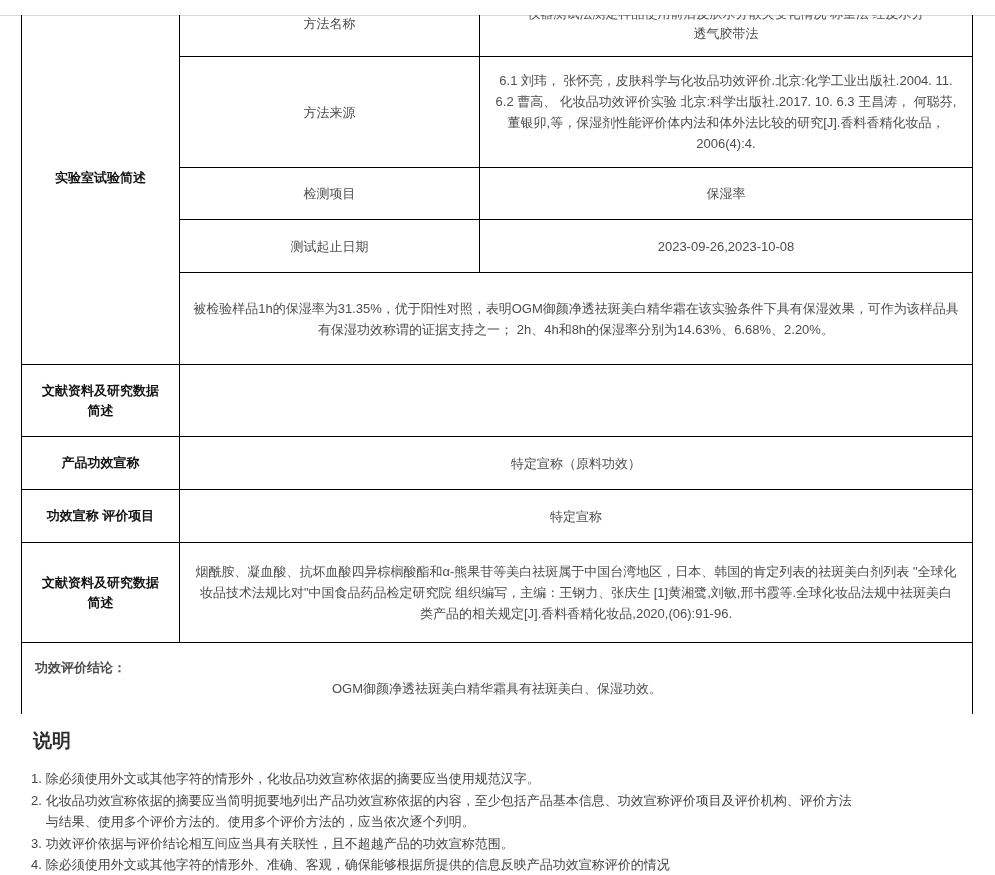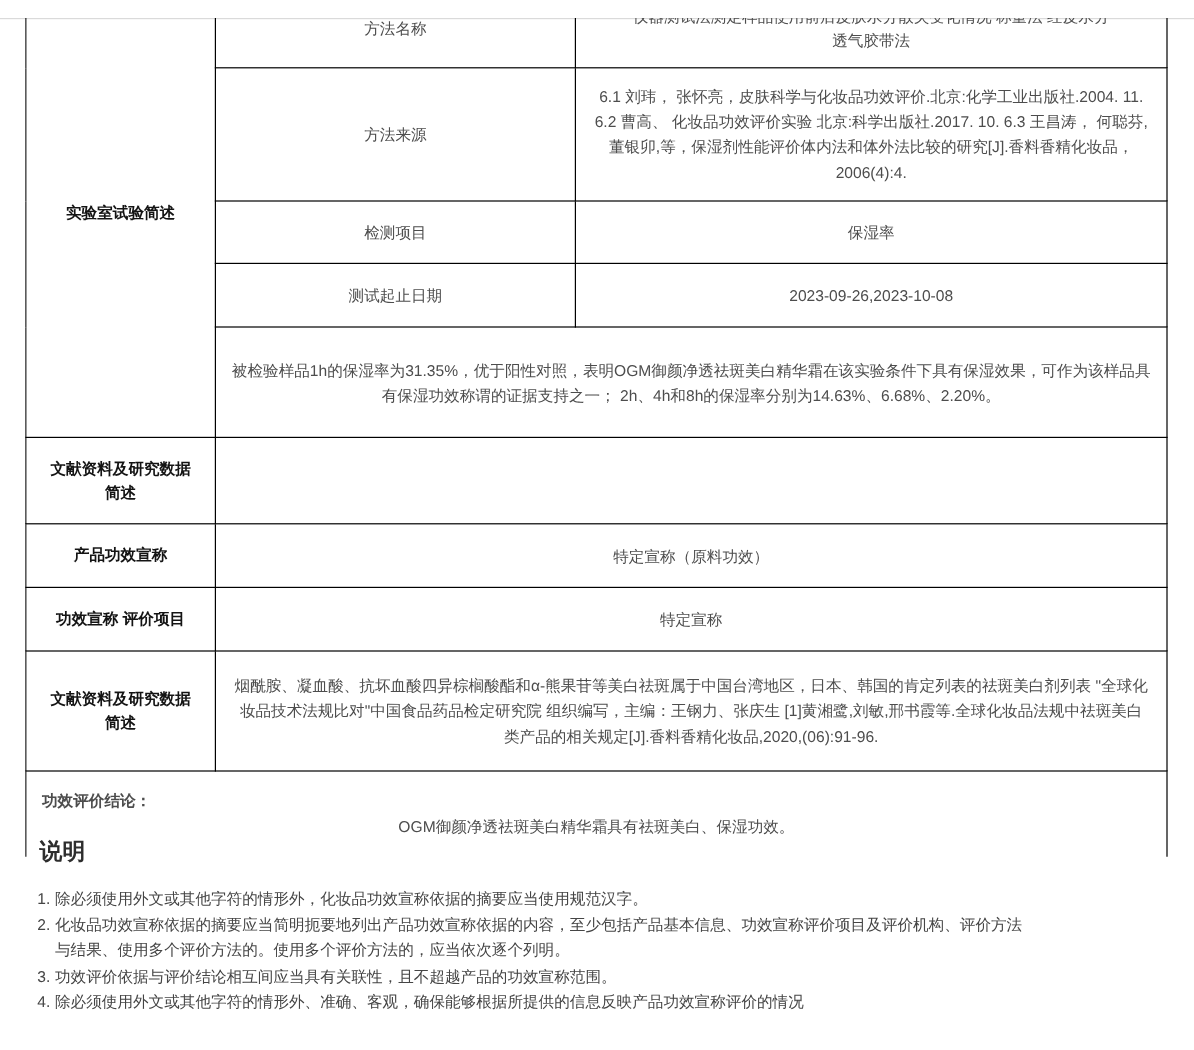--- a/index.html
+++ b/index.html
@@ -26,21 +26,21 @@
   tr.r-summary{height:92px}
   tr.r-lit1{height:72px}
   tr.r-claim{height:53px}
   tr.r-eval{height:53px}
   tr.r-lit2{height:100px}
   tr.r-conclusion{height:87px}
   tr.r-conclusion td{border-bottom-width:2px;vertical-align:top;text-align:left;padding:0;}
   .concl-label{margin:14px 0 0 13px;font-size:13px;color:#4d4d4d;font-weight:bold;}
   .concl-text{margin-top:0;text-align:center;font-size:13px;color:#4d4d4d;}
   .two-line div{line-height:20px;text-align:center;}
-  .notes{position:absolute;top:696px;left:0;width:871px;}
+  .notes{position:absolute;top:726px;left:0;width:871px;}
   .notes-heading{margin:0 0 0 33px;font-size:19px;font-weight:bold;color:#2d2d2d;line-height:30px;}
   .notes-list{margin:12px 10px 0 31px;padding:0;list-style:none;}
   .notes-list li{display:flex;font-size:13px;line-height:21.5px;color:#454545;}
   .notes-list .num{flex:0 0 auto;margin-right:4px;}
   .notes-list .txt{flex:1 1 auto;}
 </style>
 </head>
 <body>
 
 <div class="hairline"></div>

